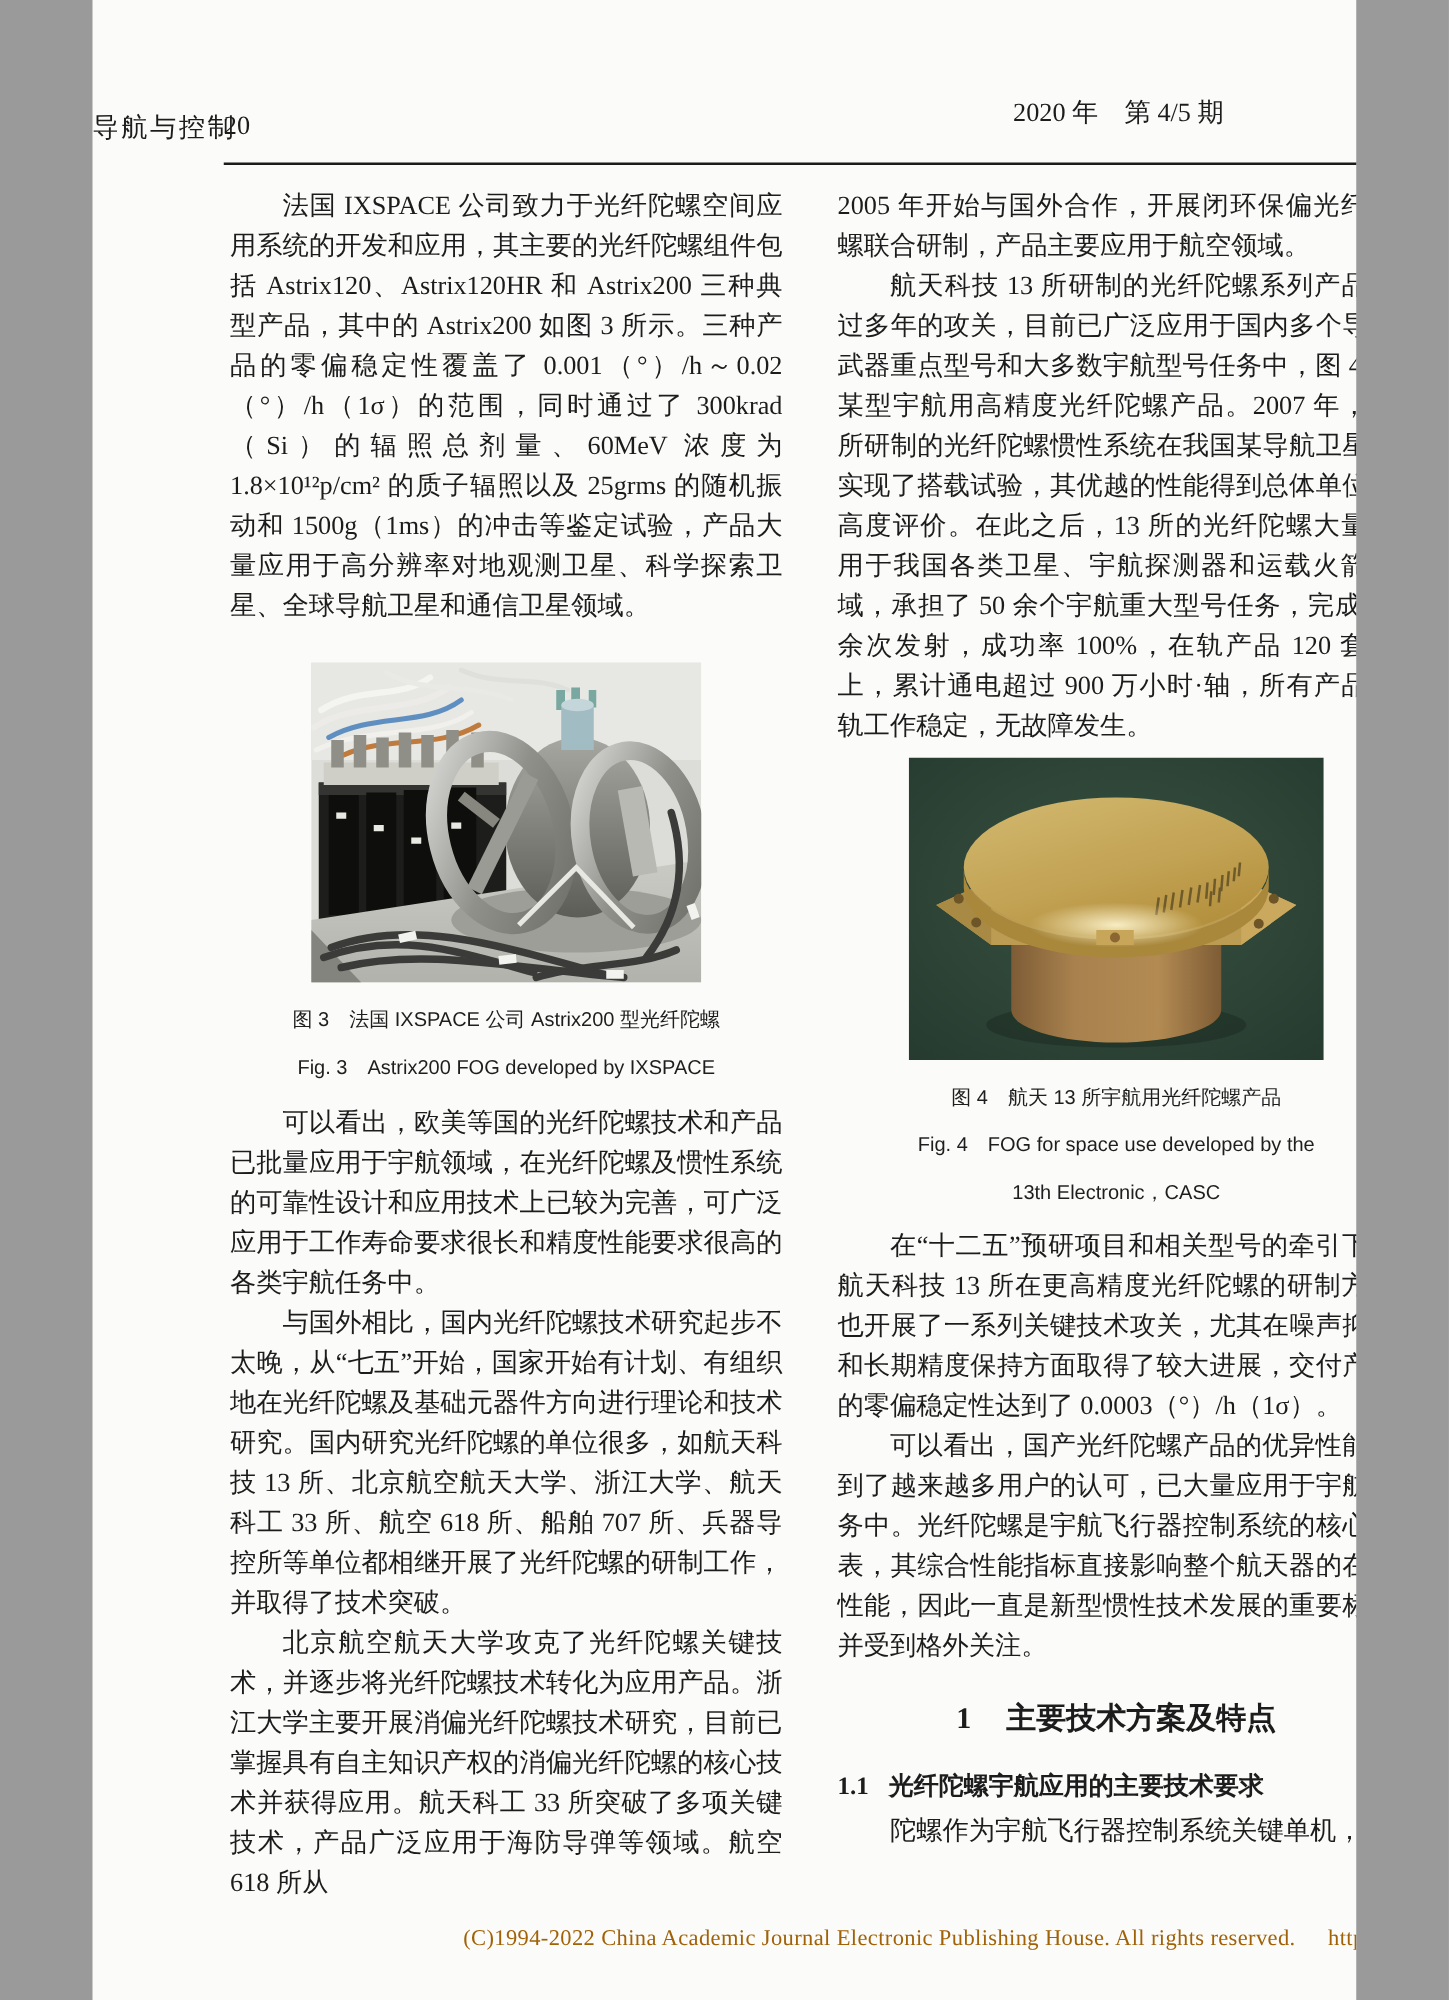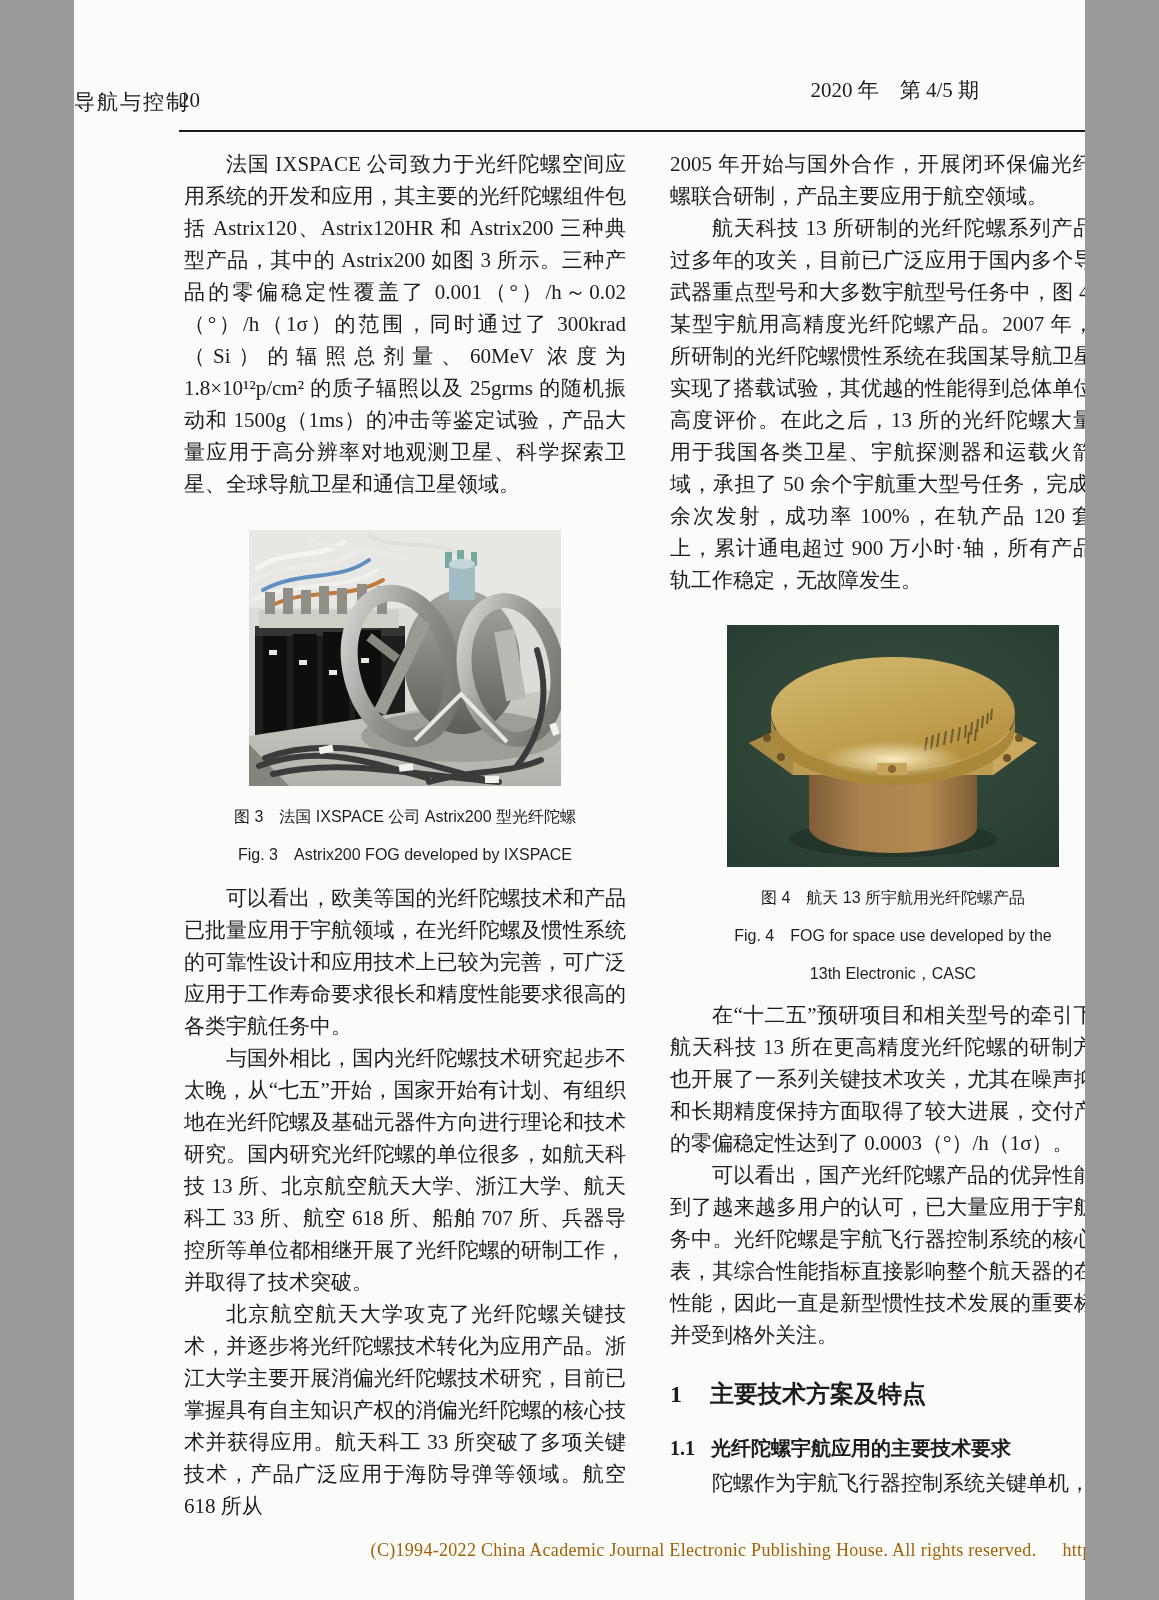--- a/index.html
+++ b/index.html
@@ -17,30 +17,30 @@
   
   .col { position:absolute; top:148px; text-align:justify; }
   .col-left  { left:110px; width:442px; }
   .col-right { left:596px; width:446px; }
   p.body { margin:0; font-size:21px; line-height:32px; }
   p.indent { text-indent:2em; }
   
   .fig { text-align:center; }
   .fig svg { display:block; margin:0 auto; }
   .fig3 { margin-top:30px; }
-  .fig4 { margin-top:29px; }
+  .fig4 { margin-top:10px; }
   .cap {
     font-family:"Liberation Sans","DejaVu Sans",sans-serif;
     font-size:16px; line-height:38px; color:#1e1e1e; text-align:center;
   }
   .cap-first { margin-top:12px; }
   
   .sec1 {
     margin:26px 0 0 0; font-family:"Liberation Sans","DejaVu Sans",sans-serif;
-    font-size:24px; font-weight:bold; text-align:left; line-height:34px;
+    font-size:24px; font-weight:bold; text-align:center; line-height:34px;
   }
   .sec1 .num { margin-right:28px; font-family:"Liberation Serif","DejaVu Serif",serif; }
   .sec11 {
     margin:22px 0 4px 0; font-family:"Liberation Sans","DejaVu Sans",sans-serif;
     font-size:20px; font-weight:bold; text-align:left; line-height:30px;
   }
   .sec11 .num { margin-right:16px; font-family:"Liberation Serif","DejaVu Serif",serif; }
   
   .footer {
     position:absolute; left:37px; top:1540px; width:1100px;

